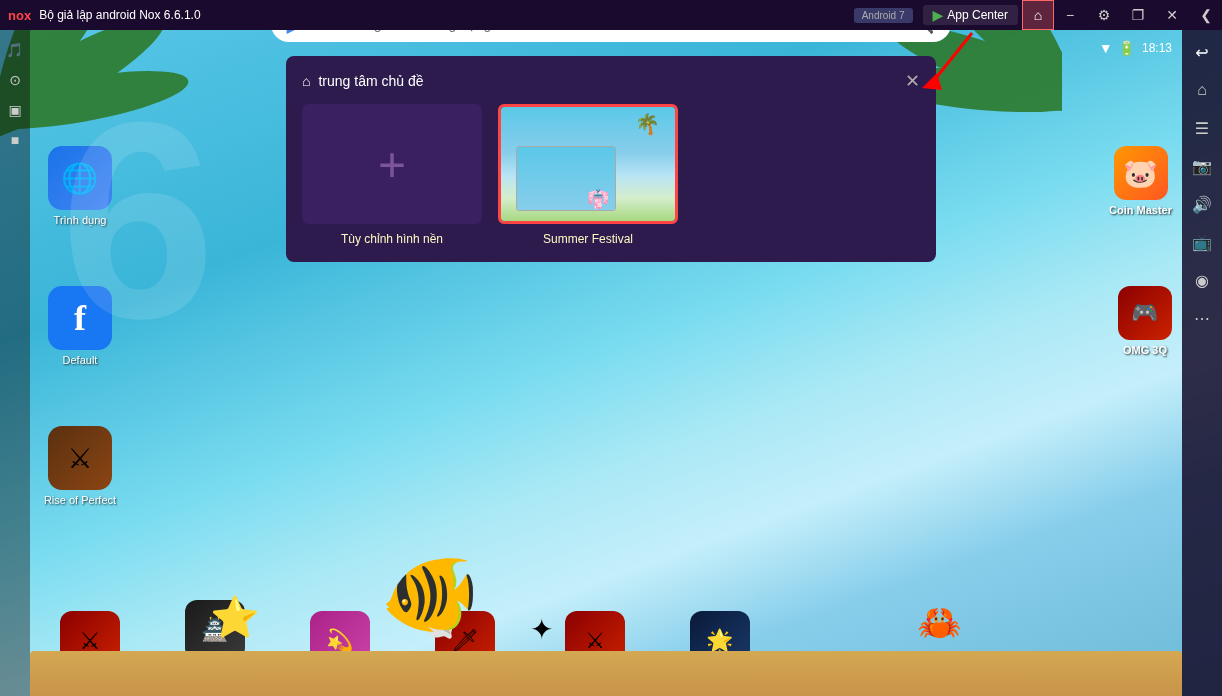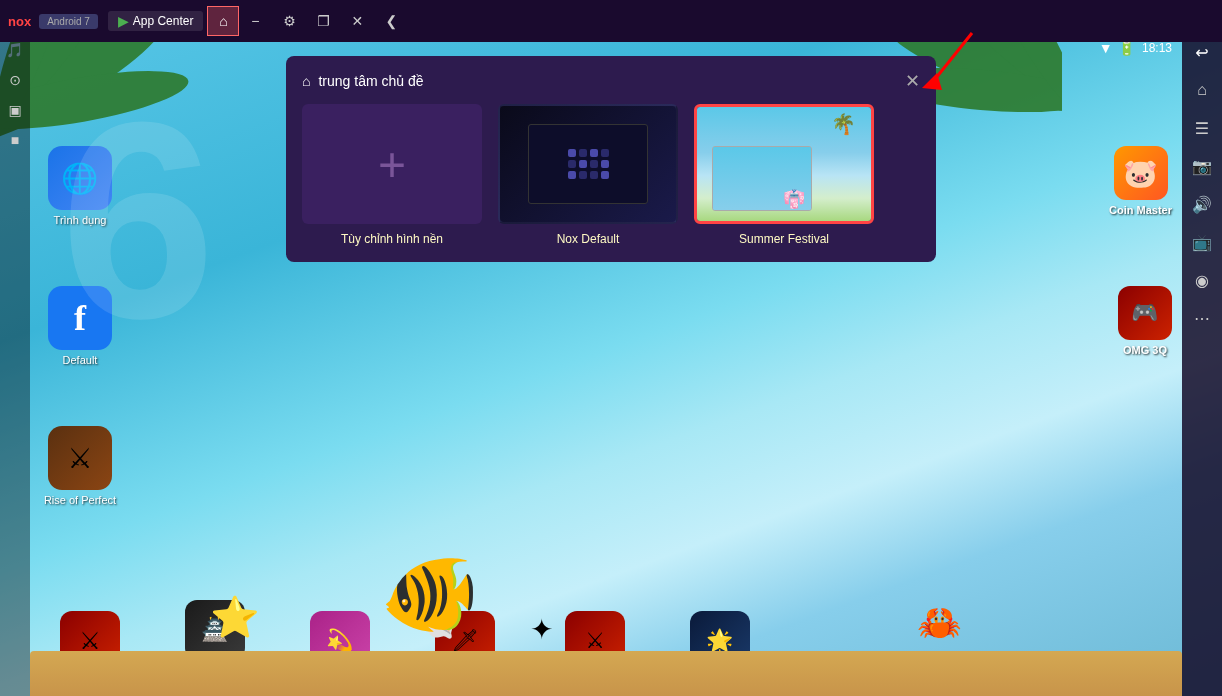--- a/index.html
+++ b/index.html
@@ -33,21 +33,21 @@
       top: 0; right: 200px;
       width: 300px; height: 180px;
       z-index: 1;
       pointer-events: none;
     }
 
     
     #titlebar {
       position: absolute;
       top: 0; left: 0; right: 0;
-      height: 42px;
+      height: 30px;
       background: #1a0a2e;
       display: flex;
       align-items: center;
       z-index: 100;
       color: #fff;
       font-size: 12px;
     }
     #titlebar-logo {
       color: #ff4444;
       font-weight: bold;
@@ -476,20 +476,21 @@
 <div class="sand"></div>
 
 <div class="starfish" style="bottom: 55px; left: 210px;">⭐</div>
 <div class="starfish" style="bottom: 50px; left: 530px; font-size: 28px;">✦</div>
 <div class="shell" style="bottom: 55px; left: 420px;">🐚</div>
 <div class="crab" style="bottom: 52px; right: 260px;">🦀</div>
 <div class="character" style="bottom: 55px; left: 380px; font-size: 80px;">🐠</div>
 
 <div id="titlebar">
   <span id="titlebar-logo">nox</span>
+  <span id="titlebar-title">Bộ giả lập android Nox 6.6.1.0</span>
   <span id="titlebar-android">Android 7</span>
 
   <div id="app-center-btn">
     <span class="play-icon">▶</span>
     <span>App Center</span>
   </div>
 
   <div id="home-icon-btn">
     <span>⌂</span>
   </div>
@@ -551,43 +552,20 @@
 
   <div id="theme-items">
 
     <div class="theme-item">
       <div class="theme-thumb custom">
         <span style="font-size:48px; color:#7a5599;">+</span>
       </div>
       <span class="theme-label">Tùy chỉnh hình nền</span>
     </div>
 
-    <div class="theme-item">
-      <div class="theme-thumb nox-default">
-        <div class="nox-thumb-inner">
-          <div class="nox-thumb-screen">
-            <div class="nox-thumb-dots">
-              <div class="nox-dot lit"></div>
-              <div class="nox-dot"></div>
-              <div class="nox-dot lit"></div>
-              <div class="nox-dot"></div>
-              <div class="nox-dot"></div>
-              <div class="nox-dot lit"></div>
-              <div class="nox-dot"></div>
-              <div class="nox-dot lit"></div>
-              <div class="nox-dot lit"></div>
-              <div class="nox-dot"></div>
-              <div class="nox-dot"></div>
-              <div class="nox-dot lit"></div>
-            </div>
-          </div>
-        </div>
-      </div>
-      <span class="theme-label">Nox Default</span>
-    </div>
 
     <div class="theme-item">
       <div class="theme-thumb selected">
         <div class="summer-thumb-inner">
 
           <div class="summer-screen">
             <div style="width:100%;height:100%;background:linear-gradient(180deg,#5bc8e8,#87ceeb);position:relative;">
               <div style="position:absolute;bottom:0;right:5px;font-size:18px;">👘</div>
             </div>
           </div>

